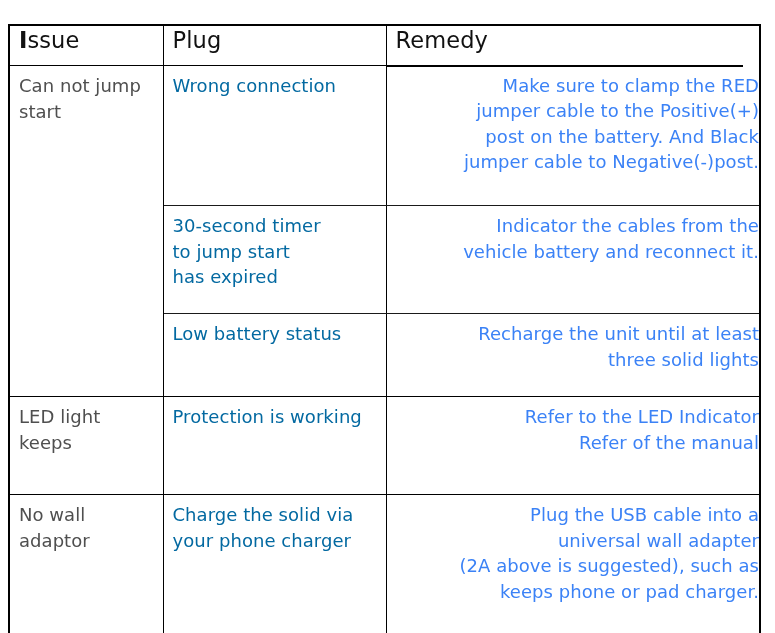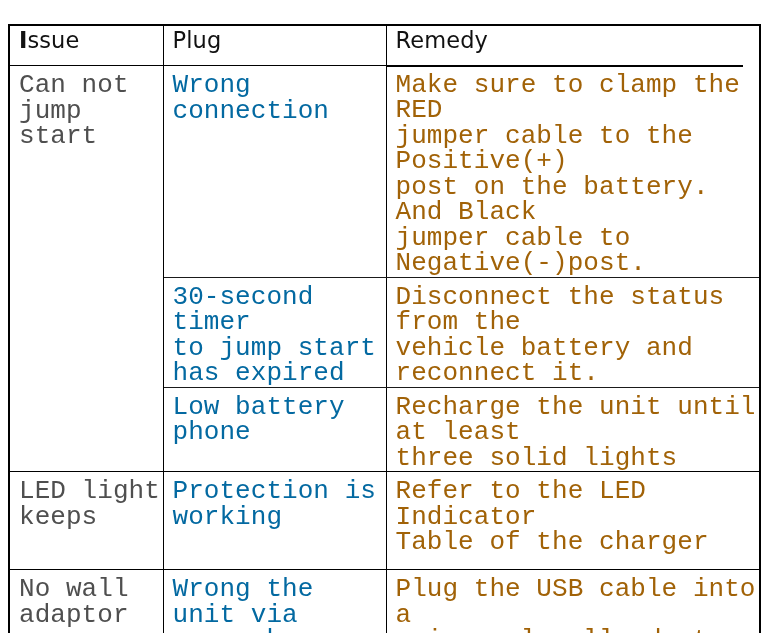--- a/index.html
+++ b/index.html
@@ -78,30 +78,29 @@
     position: absolute;
     left: 0;
     right: 16px;
     bottom: -1px;
     height: 1.5px;
     background: #000000;
   }
 
   
   .cell-text {
-    font-size: 26px;
+    font-size: 18px;
     line-height: 25.5px;
     color: #4a4a4a;
     white-space: pre-line;
     letter-spacing: 0.05px;
-    font-family: Liberation Mono, monospace;
   }
   .cell-issue .cell-text { color: #4f4f4f; }
   .cell-cause .cell-text { color: #0369a1; }
-  .cell-remedy .cell-text { color: #a16207; }
+  .cell-remedy .cell-text { color: #3b82f6; text-align: right; }
 
   
   .row-h-wrong   { height: 140px; }
   .row-h-timer   { height: 108px; }
   .row-h-lowbatt { height: 83px; }
   .row-h-led     { height: 98px; }
   .row-h-nowall  { height: 152px; padding-left: 12px; }
 </style>
 </head>
 <body>
@@ -146,56 +145,56 @@
         </td>
       </tr>
 
       <tr class="row-h-timer">
         <td class="b-v b-h-thin cell-cause">
           <div class="cell-text">30-second timer
 to jump start
 has expired</div>
         </td>
         <td class="b-outer-right b-h-thin cell-remedy">
-          <div class="cell-text">Disconnect the status from the
+          <div class="cell-text">Indicator the cables from the
 vehicle battery and reconnect it.</div>
         </td>
       </tr>
 
       <tr class="row-h-lowbatt">
         <td class="b-v b-h cell-cause">
-          <div class="cell-text">Low battery phone</div>
+          <div class="cell-text">Low battery status</div>
         </td>
         <td class="b-outer-right b-h cell-remedy">
           <div class="cell-text">Recharge the unit until at least
 three solid lights</div>
         </td>
       </tr>
 
       <tr class="row-h-led">
         <td class="b-outer-left b-v b-h cell-issue">
           <div class="cell-text">LED light
 keeps</div>
         </td>
         <td class="b-v b-h cell-cause">
           <div class="cell-text">Protection is working</div>
         </td>
         <td class="b-outer-right b-h cell-remedy">
           <div class="cell-text">Refer to the LED Indicator
-Table of the charger</div>
+Refer of the manual</div>
         </td>
       </tr>
 
       <tr class="row-h-nowall">
         <td class="b-outer-left b-v b-outer-bottom cell-issue">
           <div class="cell-text">No wall
 adaptor</div>
         </td>
         <td class="b-v b-outer-bottom cell-cause">
-          <div class="cell-text">Wrong the unit via
+          <div class="cell-text">Charge the solid via
 your phone charger</div>
         </td>
         <td class="b-outer-right b-outer-bottom cell-remedy">
           <div class="cell-text">Plug the USB cable into a
 universal wall adapter
 (2A above is suggested), such as
 keeps phone or pad charger.</div>
         </td>
       </tr>
     </tbody>

